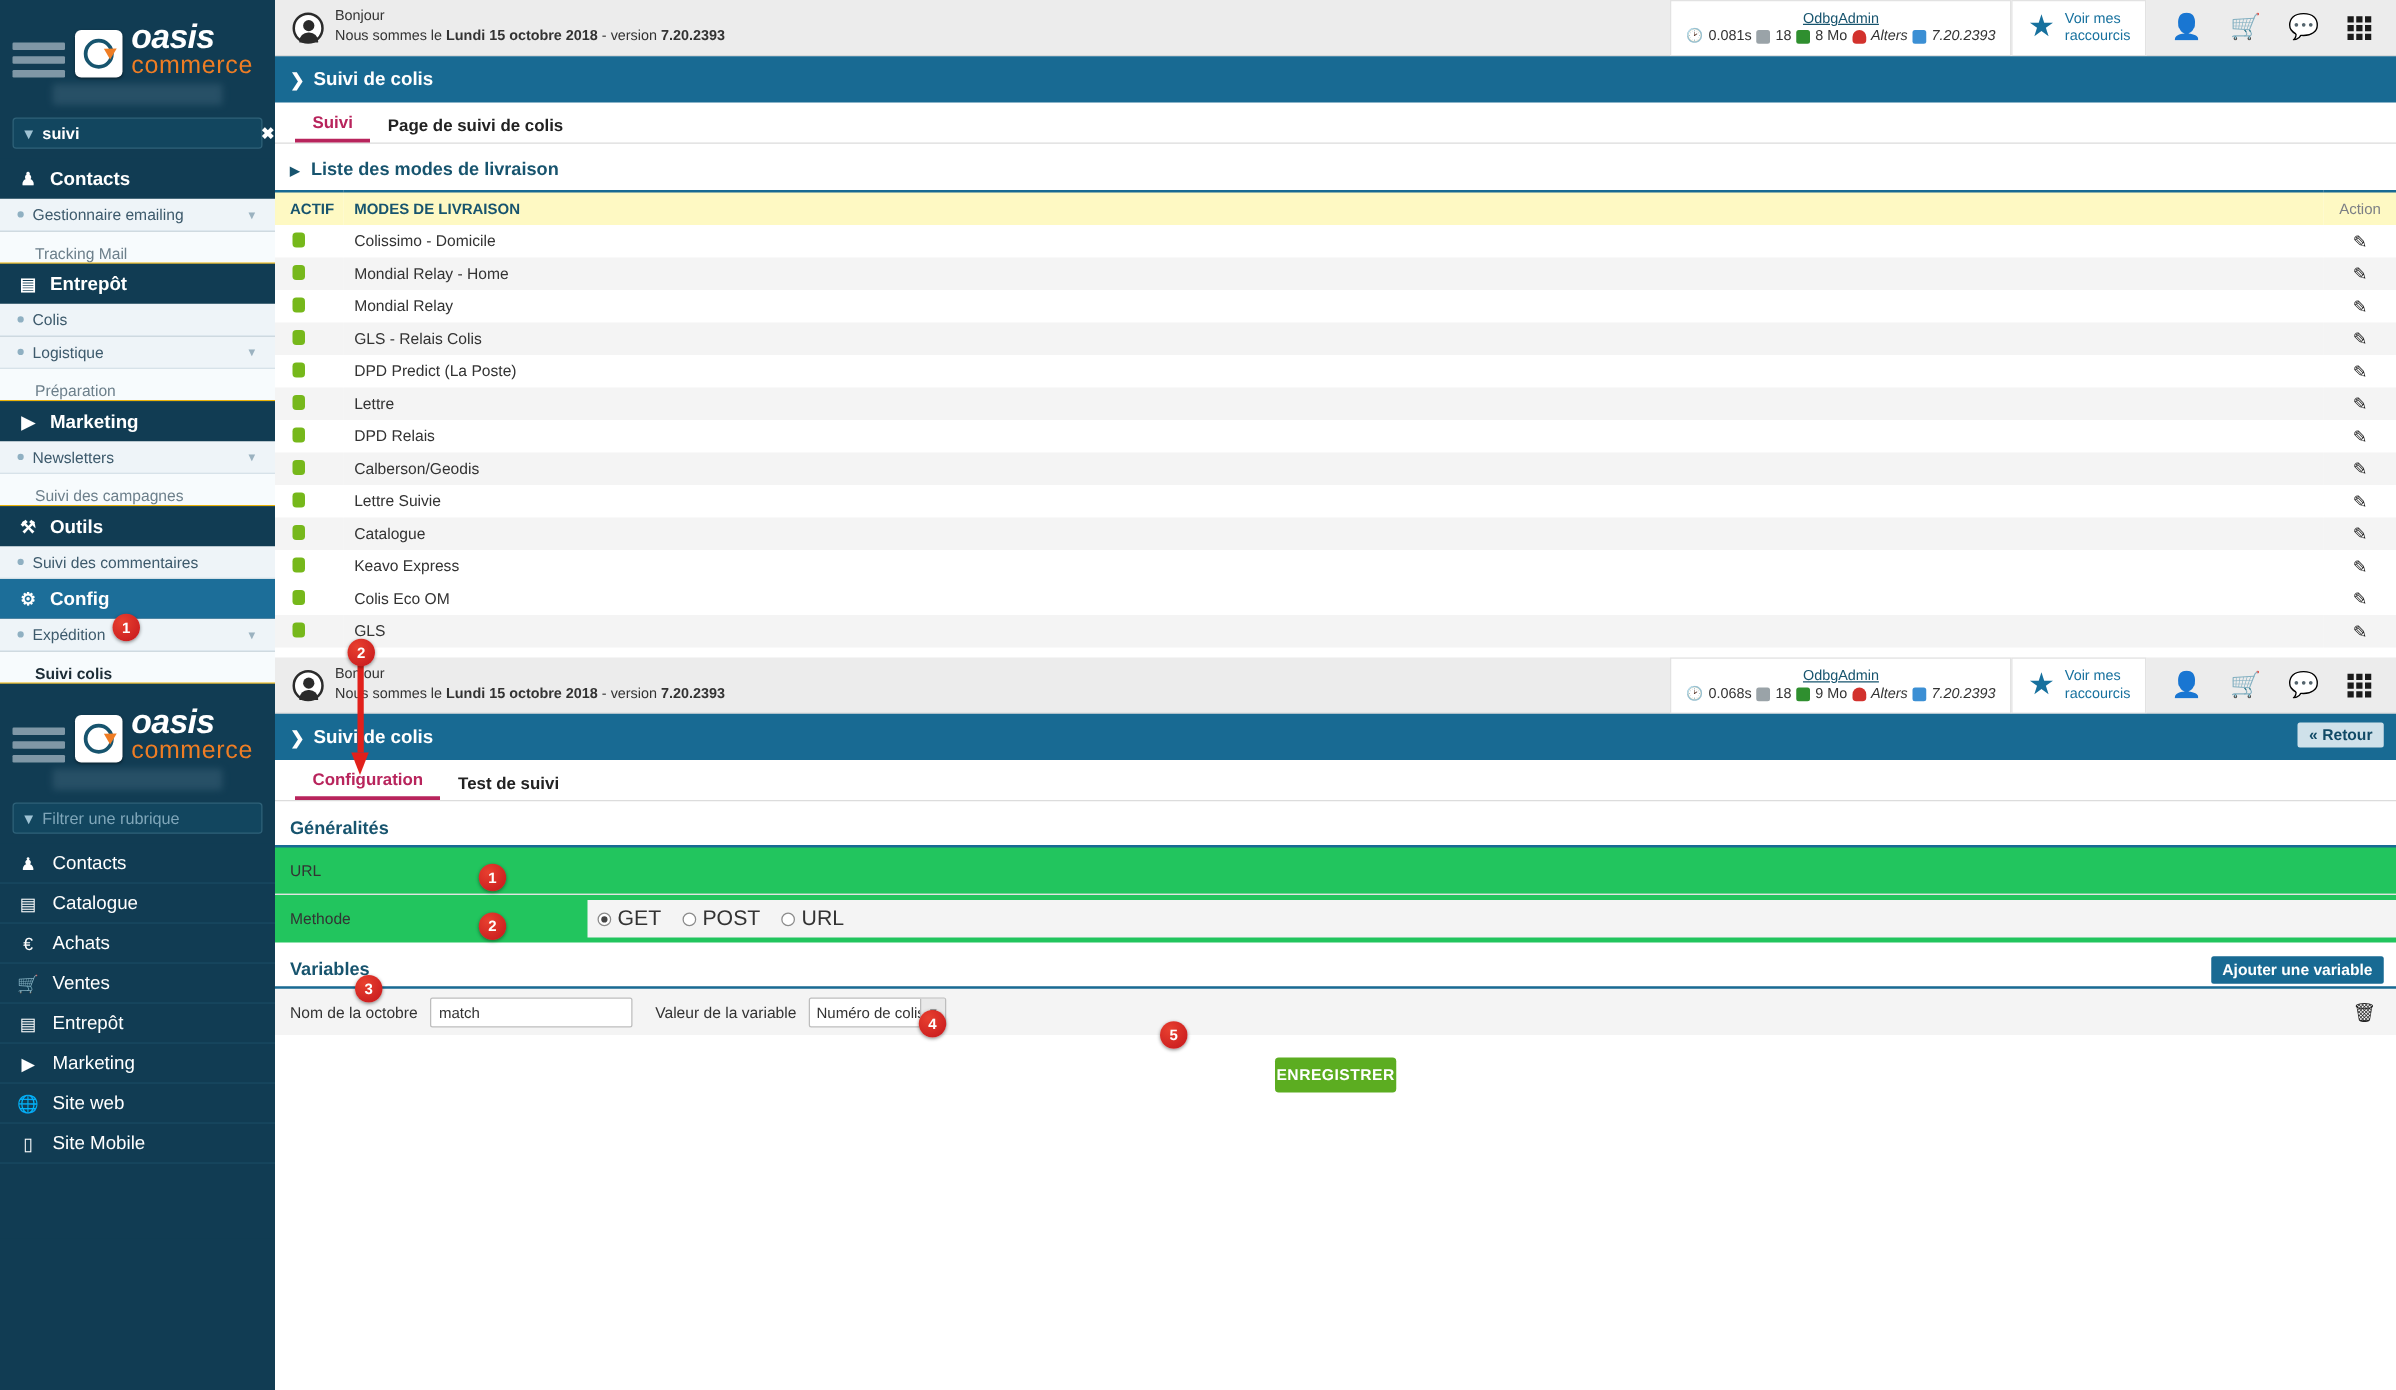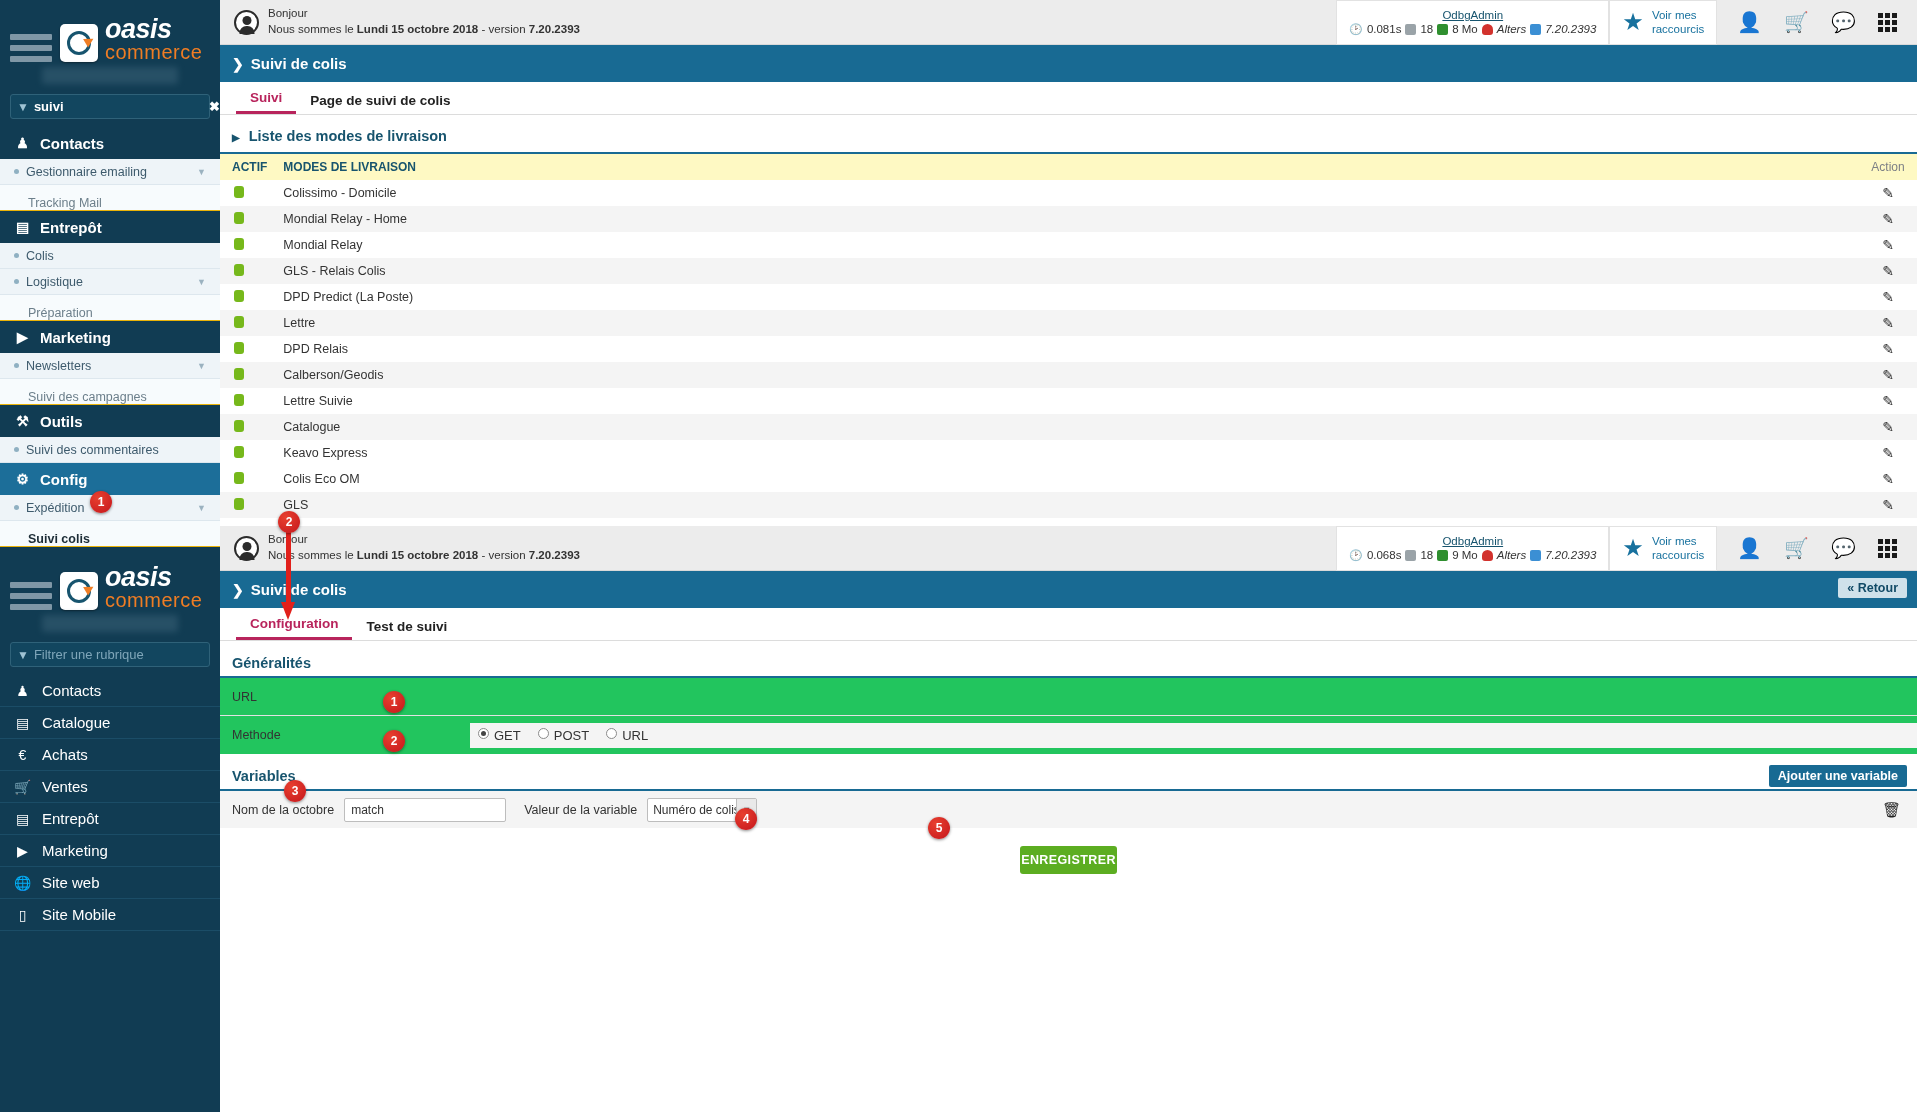--- a/index.html
+++ b/index.html
@@ -172,21 +172,21 @@
     display:flex;align-items:center;border-top:2px solid #186a93;
     background:#22c55e;min-height:39px;
   }
   .frow.plain{ border-top:1px solid #e2e2e2; }
   .flabel{ width:250px;padding-left:12px;font-size:12.5px;color:#333;}
   .fctrl{ flex:1;display:flex;align-items:center;gap:8px;background:#f4f4f4;padding:5px 8px;}
   .url-input{
     width:1355px;height:23px;border:1px solid #bdbdbd;border-radius:2px;
     font-size:12px;padding:0 6px;font-family:inherit;color:#333;background:#fff;outline:none;
   }
-  .radio{ display:inline-flex;gap:5px;font-size:13px;color:#333;margin-right:9px;}
+  .radio{ display:inline-flex;align-items:center;gap:5px;font-size:17px;color:#333;margin-right:9px;}
   .radio .rd{
     width:11px;height:11px;border:1px solid #8b8b8b;border-radius:50%;background:#fff;
     display:inline-block;position:relative;
   }
   .radio .rd.on:after{
     content:"";position:absolute;left:2px;top:2px;width:5px;height:5px;border-radius:50%;background:#444;
   }
 
   .varrow{
     display:flex;align-items:center;background:#f4f4f4;border-top:2px solid #186a93;

